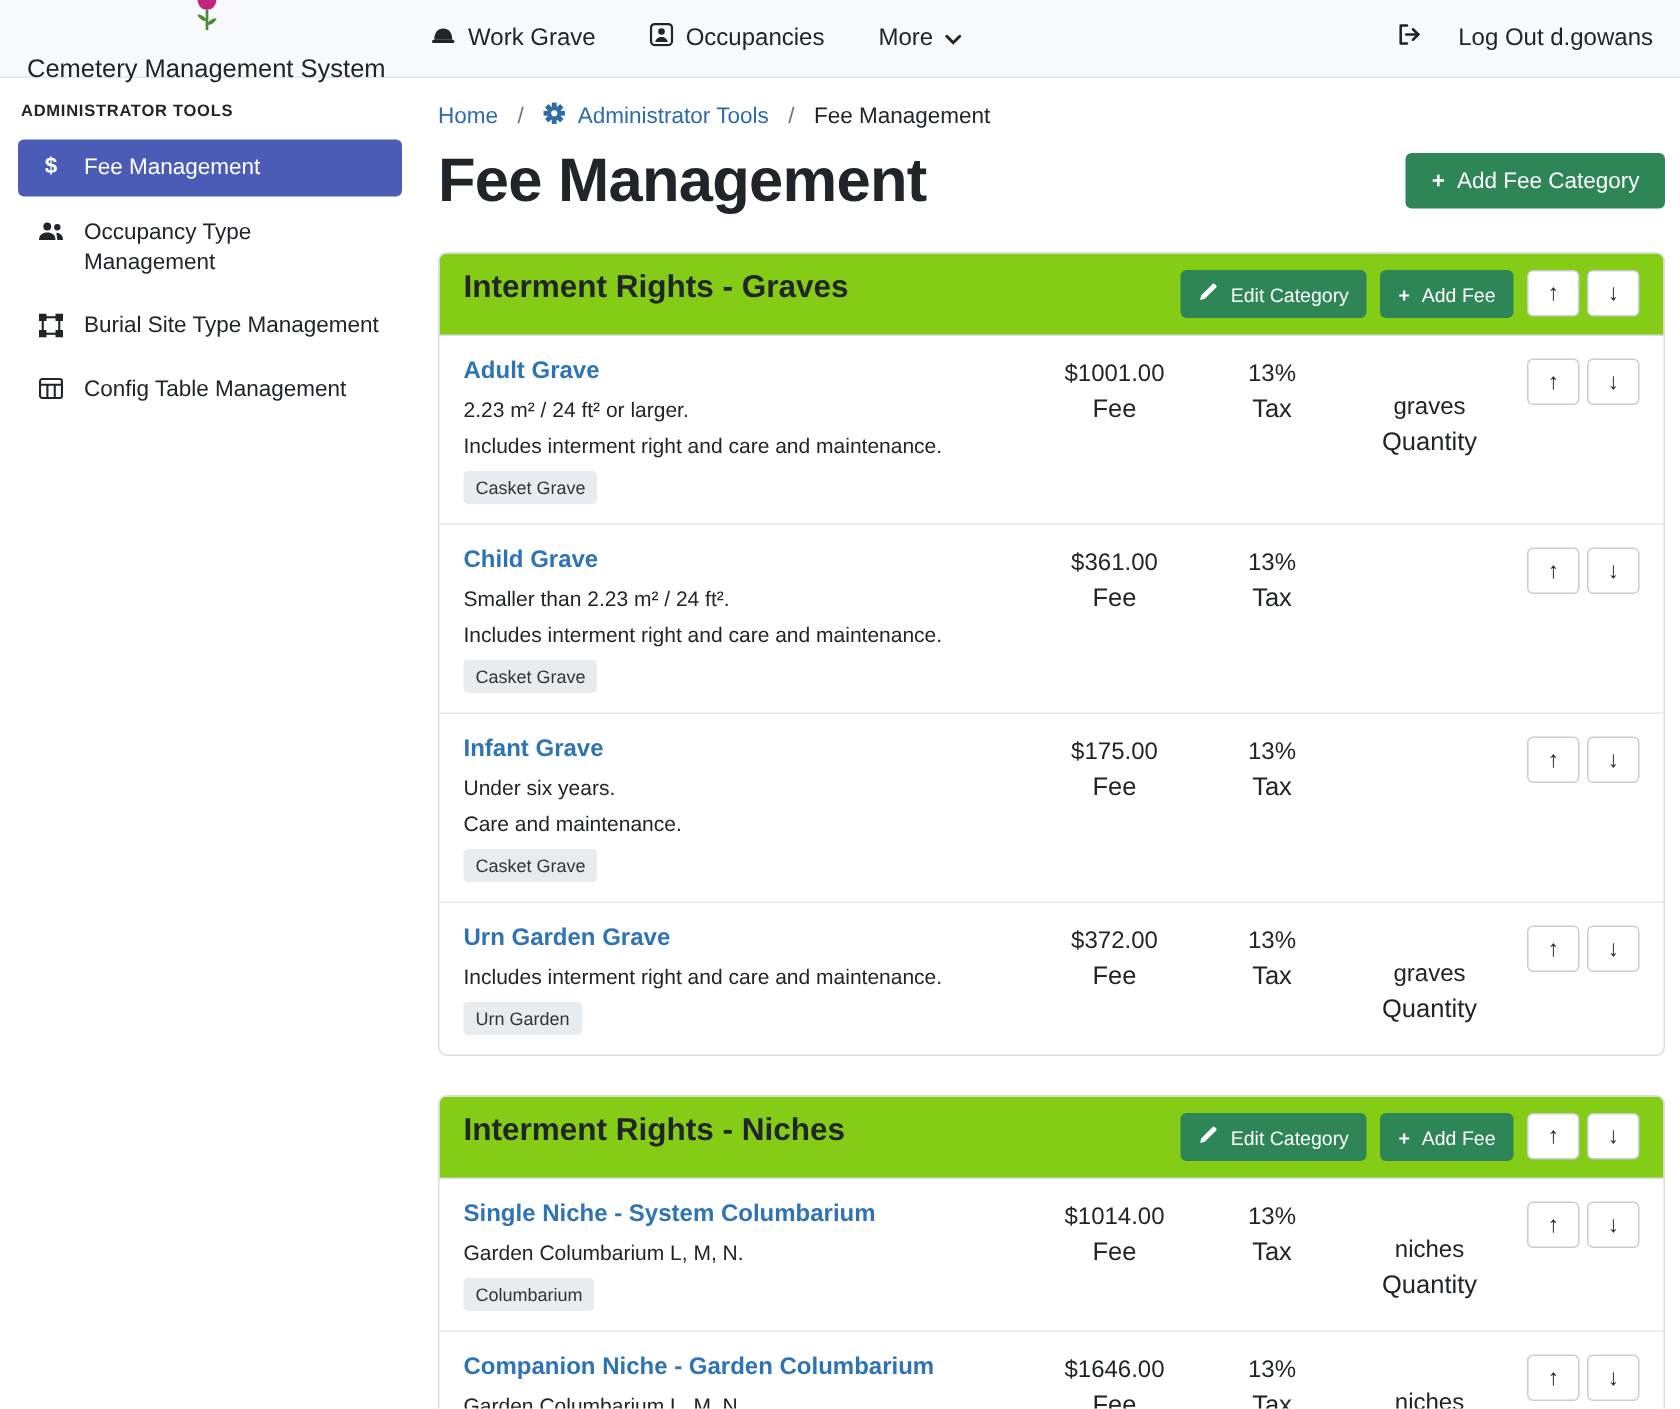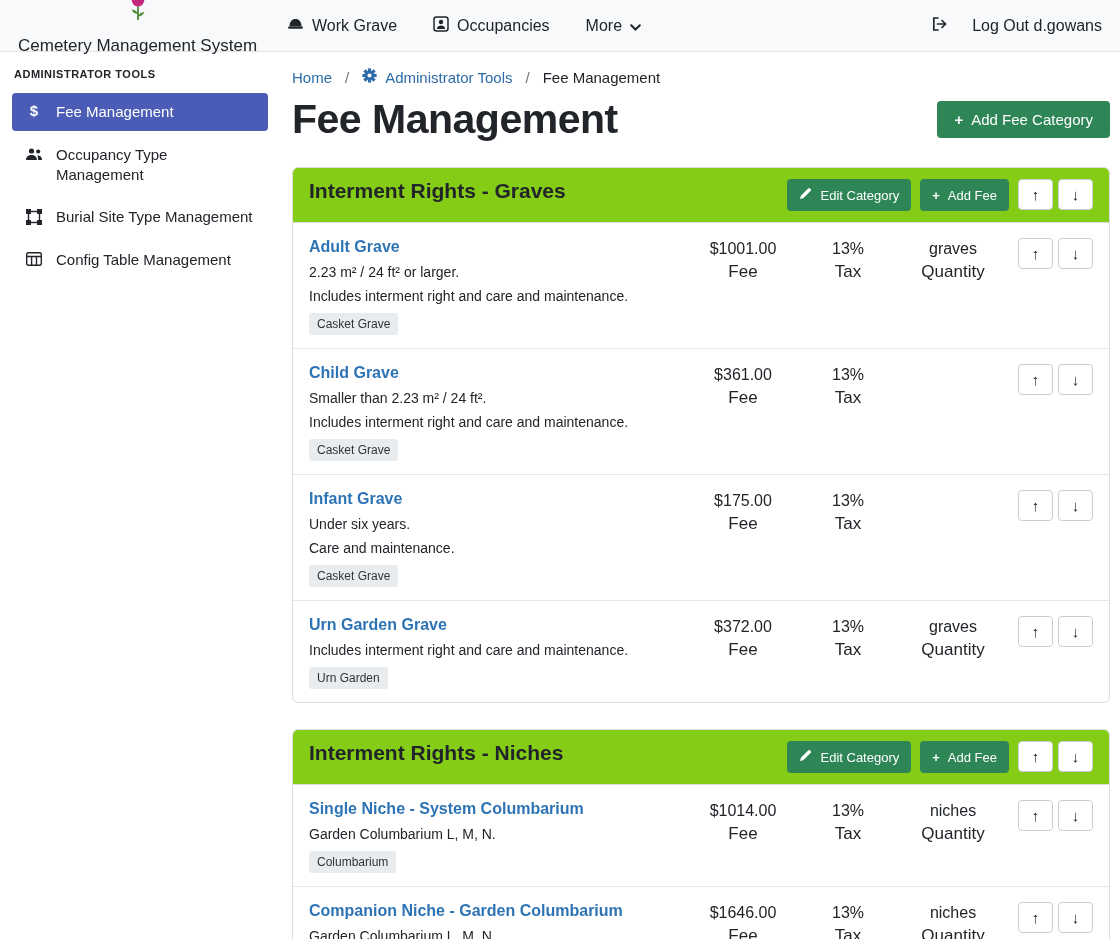--- a/index.html
+++ b/index.html
@@ -53,21 +53,21 @@
   
   .fee-row { display:flex; align-items:flex-start; padding:15px 16px 13px; border-bottom:1px solid #e4e7ea; }
   .fee-row:last-child { border-bottom:none; }
   .fee-main { flex:1; padding-right:10px; min-width:0; }
   .fee-name { color:#2e74b5; font-weight:700; font-size:16px; text-decoration:none;
     display:inline-block; margin-bottom:8px; cursor:pointer; }
   .fee-desc { font-size:14px; margin-bottom:8px; }
   .badge { display:inline-block; background:#e9ecef; color:#333; font-size:12px;
     padding:4px 8px; border-radius:3px; margin-top:1px; }
   .val-col { flex:none; text-align:center; padding-top:2px; }
-  .col-fee { width:110px; } .col-tax { width:100px;text-align:center; } .col-qty { width:110px; }
+  .col-fee { width:110px; } .col-tax { width:100px;text-align:center; } .col-qty { width:110px;margin-top:22px; }
   .val { font-size:16px; }
   .val-label { font-size:17px; margin-top:4px; }
   .row-arrows { flex:none; margin-left:10px; }
 </style>
 </head>
 <body>
 
 <div class="navbar">
   <div class="brand">
     <span>

